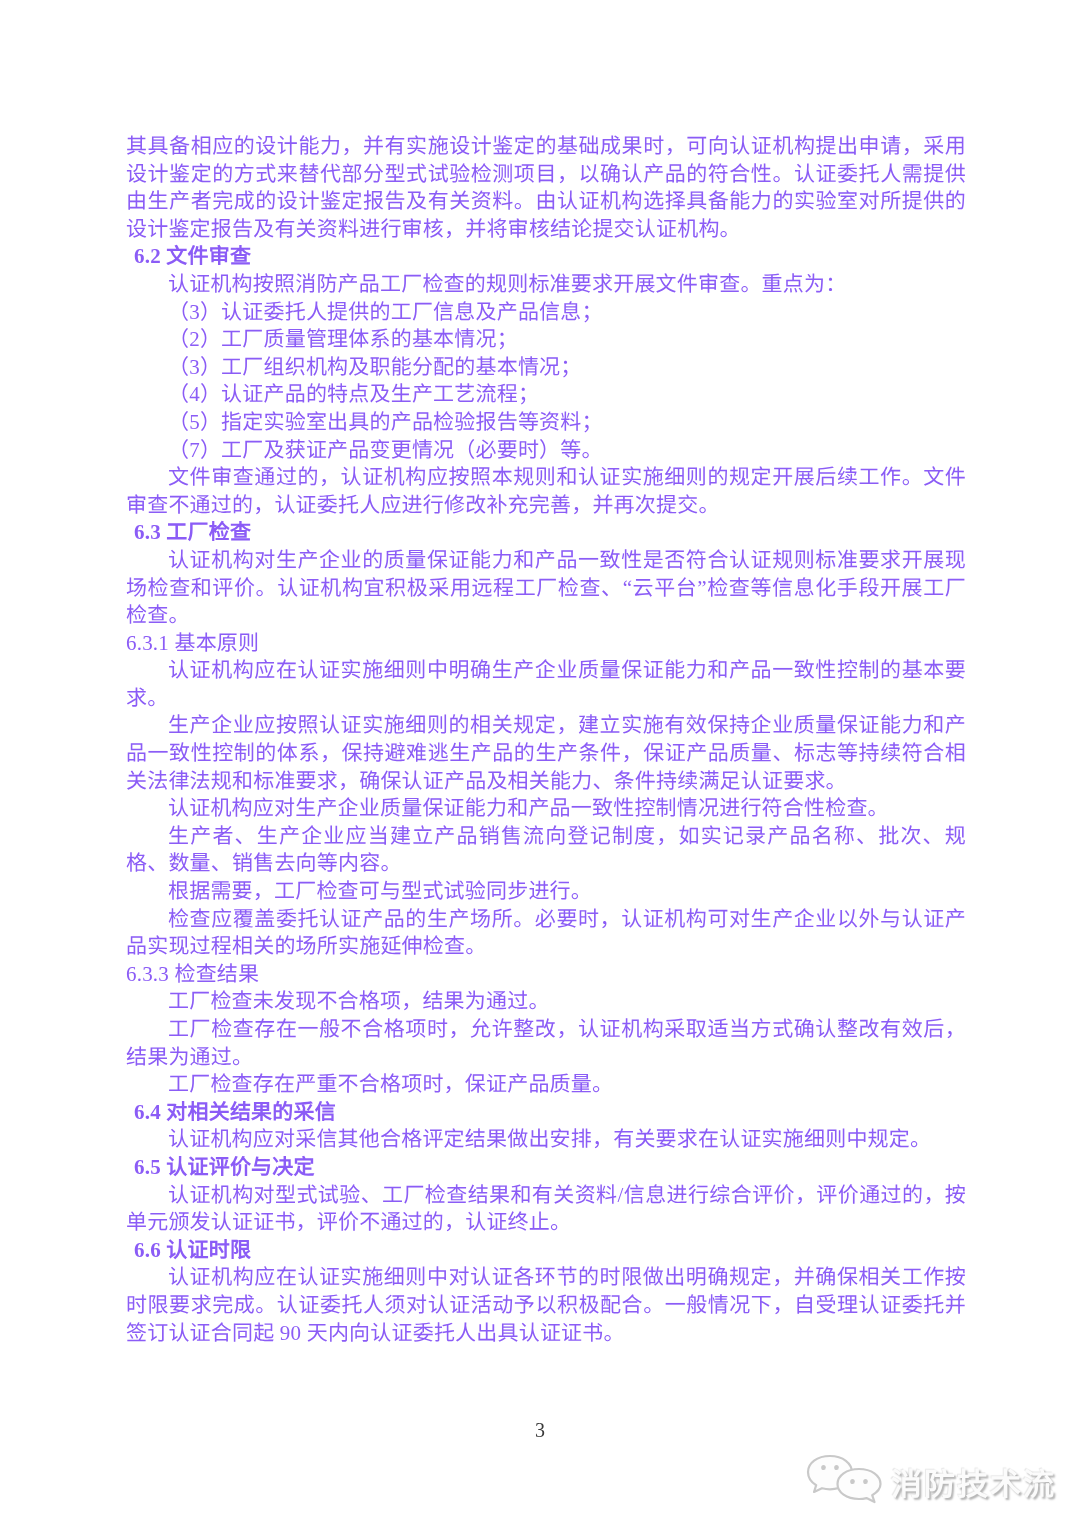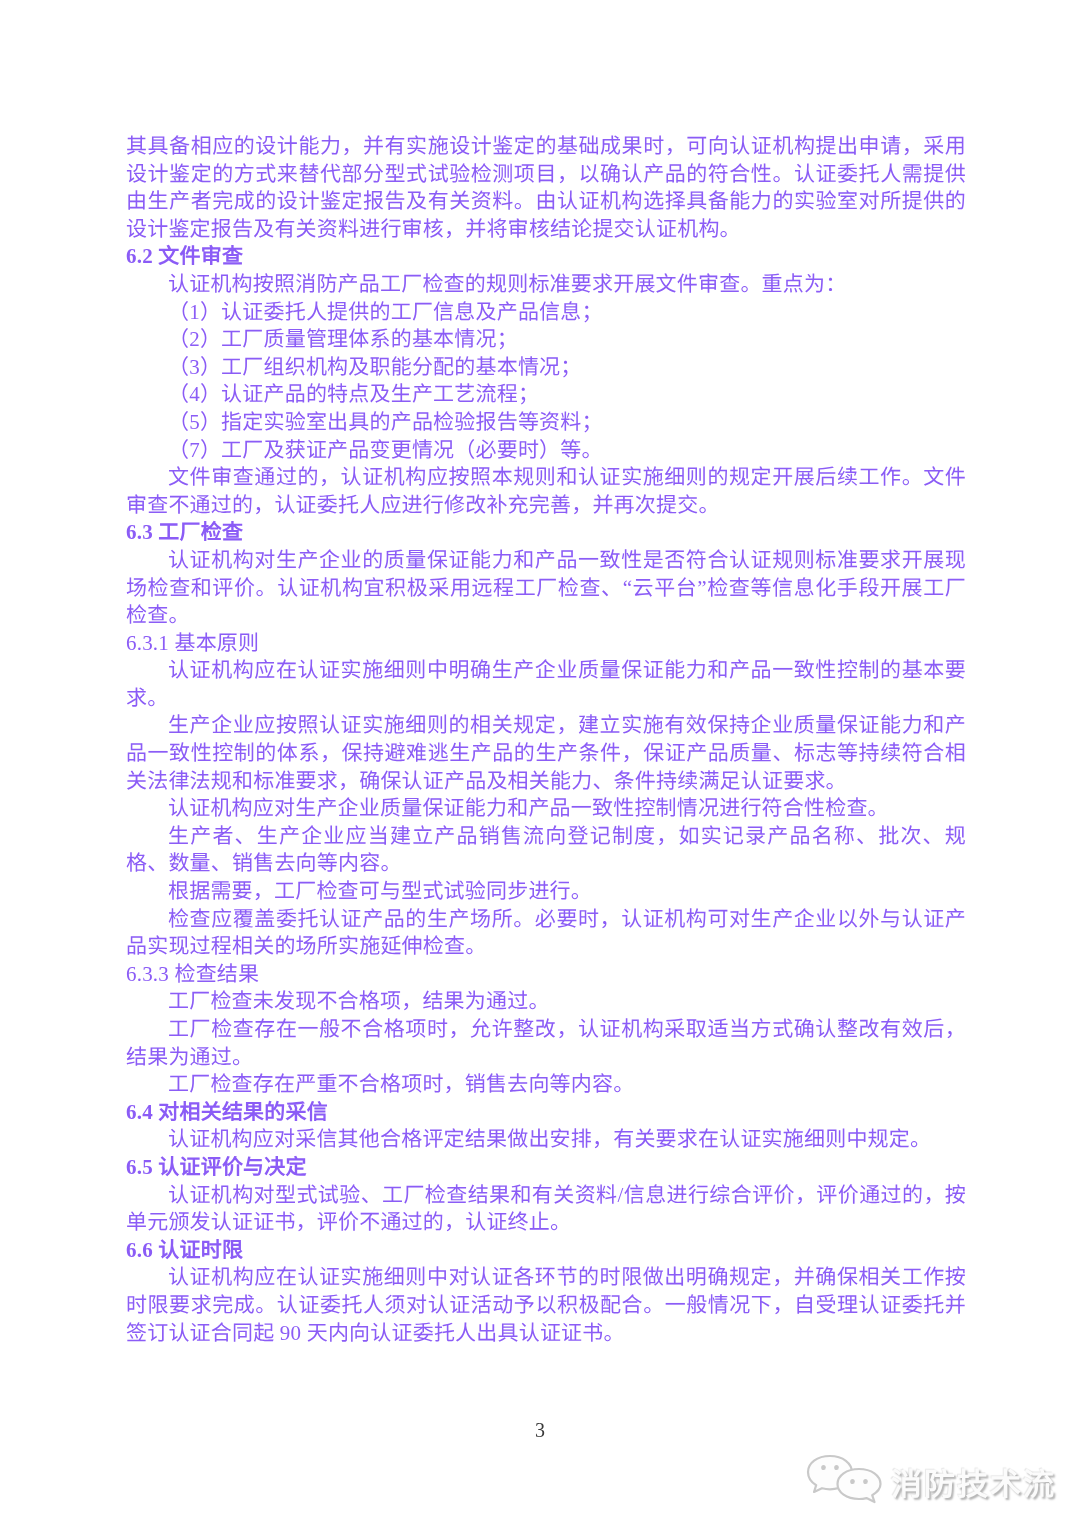--- a/index.html
+++ b/index.html
@@ -32,20 +32,21 @@
   }
   .text-block p {
     margin: 0;
     padding: 0;
   }
   .text-block p.indent {
     text-indent: 2em;
   }
   .text-block p.heading {
     font-weight: bold;
+    margin-left: 8px;
   }
   .text-block p.subheading {
     font-weight: normal;
   }
   .page-number {
     position: absolute;
     top: 1419px;
     left: 0;
     width: 1080px;
     text-align: center;
@@ -78,40 +79,40 @@
 </style>
 </head>
 <body>
 
 <div class="page">
 
   <main class="text-block" id="text-block">
       <p class="body">其具备相应的设计能力，并有实施设计鉴定的基础成果时，可向认证机构提出申请，采用设计鉴定的方式来替代部分型式试验检测项目，以确认产品的符合性。认证委托人需提供由生产者完成的设计鉴定报告及有关资料。由认证机构选择具备能力的实验室对所提供的设计鉴定报告及有关资料进行审核，并将审核结论提交认证机构。</p>
       <p class="heading">6.2 文件审查</p>
       <p class="body indent">认证机构按照消防产品工厂检查的规则标准要求开展文件审查。重点为：</p>
-      <p class="list-item indent">（1）认证委托人提供的工厂信息及产品信息；</p>
+      <p class="list-item indent">（3）认证委托人提供的工厂信息及产品信息；</p>
       <p class="list-item indent">（2）工厂质量管理体系的基本情况；</p>
       <p class="list-item indent">（3）工厂组织机构及职能分配的基本情况；</p>
       <p class="list-item indent">（4）认证产品的特点及生产工艺流程；</p>
       <p class="list-item indent">（5）指定实验室出具的产品检验报告等资料；</p>
       <p class="list-item indent">（7）工厂及获证产品变更情况（必要时）等。</p>
       <p class="body indent">文件审查通过的，认证机构应按照本规则和认证实施细则的规定开展后续工作。文件审查不通过的，认证委托人应进行修改补充完善，并再次提交。</p>
       <p class="heading">6.3 工厂检查</p>
       <p class="body indent">认证机构对生产企业的质量保证能力和产品一致性是否符合认证规则标准要求开展现场检查和评价。认证机构宜积极采用远程工厂检查、“云平台”检查等信息化手段开展工厂检查。</p>
       <p class="subheading">6.3.1 基本原则</p>
       <p class="body indent">认证机构应在认证实施细则中明确生产企业质量保证能力和产品一致性控制的基本要求。</p>
       <p class="body indent">生产企业应按照认证实施细则的相关规定，建立实施有效保持企业质量保证能力和产品一致性控制的体系，保持避难逃生产品的生产条件，保证产品质量、标志等持续符合相关法律法规和标准要求，确保认证产品及相关能力、条件持续满足认证要求。</p>
       <p class="body indent">认证机构应对生产企业质量保证能力和产品一致性控制情况进行符合性检查。</p>
       <p class="body indent">生产者、生产企业应当建立产品销售流向登记制度，如实记录产品名称、批次、规格、数量、销售去向等内容。</p>
       <p class="body indent">根据需要，工厂检查可与型式试验同步进行。</p>
       <p class="body indent">检查应覆盖委托认证产品的生产场所。必要时，认证机构可对生产企业以外与认证产品实现过程相关的场所实施延伸检查。</p>
       <p class="subheading">6.3.3 检查结果</p>
       <p class="body indent">工厂检查未发现不合格项，结果为通过。</p>
       <p class="body indent">工厂检查存在一般不合格项时，允许整改，认证机构采取适当方式确认整改有效后，结果为通过。</p>
-      <p class="body indent">工厂检查存在严重不合格项时，销售去向等内容。</p>
+      <p class="body indent">工厂检查存在严重不合格项时，保证产品质量。</p>
       <p class="heading">6.4 对相关结果的采信</p>
       <p class="body indent">认证机构应对采信其他合格评定结果做出安排，有关要求在认证实施细则中规定。</p>
       <p class="heading">6.5 认证评价与决定</p>
       <p class="body indent">认证机构对型式试验、工厂检查结果和有关资料/信息进行综合评价，评价通过的，按单元颁发认证证书，评价不通过的，认证终止。</p>
       <p class="heading">6.6 认证时限</p>
       <p class="body indent">认证机构应在认证实施细则中对认证各环节的时限做出明确规定，并确保相关工作按时限要求完成。认证委托人须对认证活动予以积极配合。一般情况下，自受理认证委托并签订认证合同起 90 天内向认证委托人出具认证证书。</p>
     </main>
 
   <div class="page-number">3</div>
 

